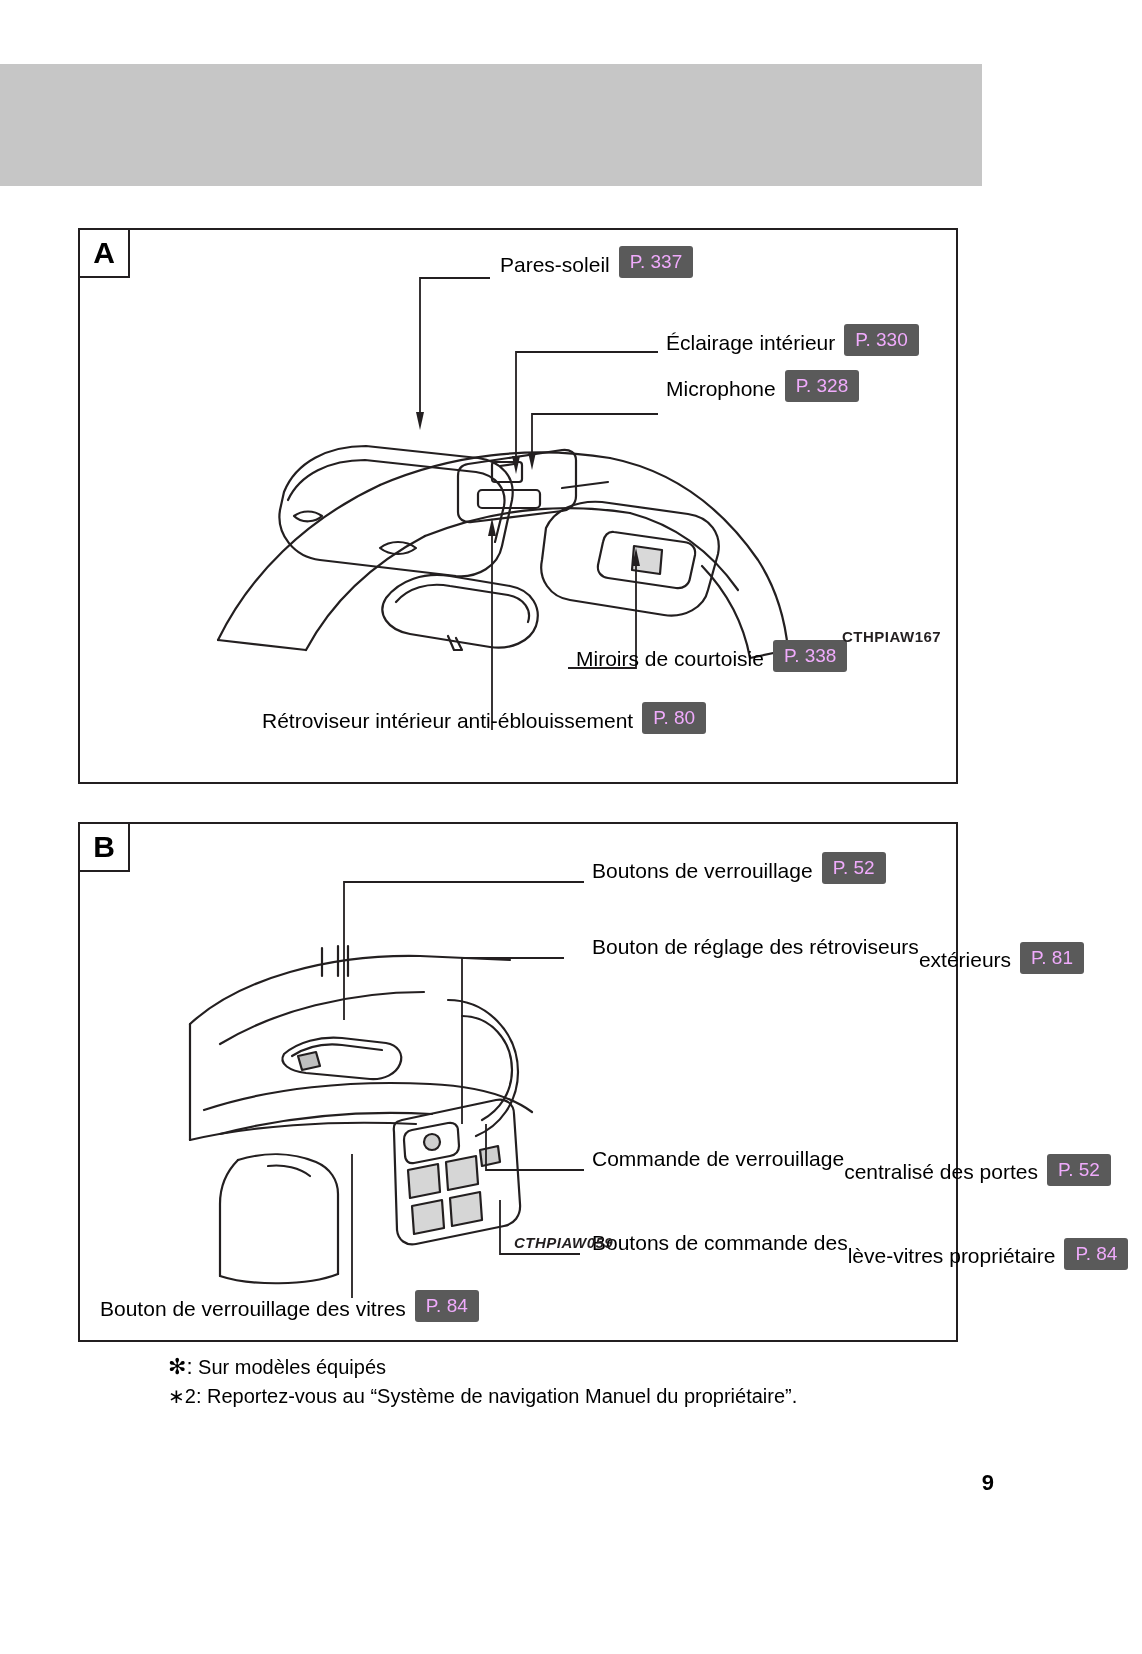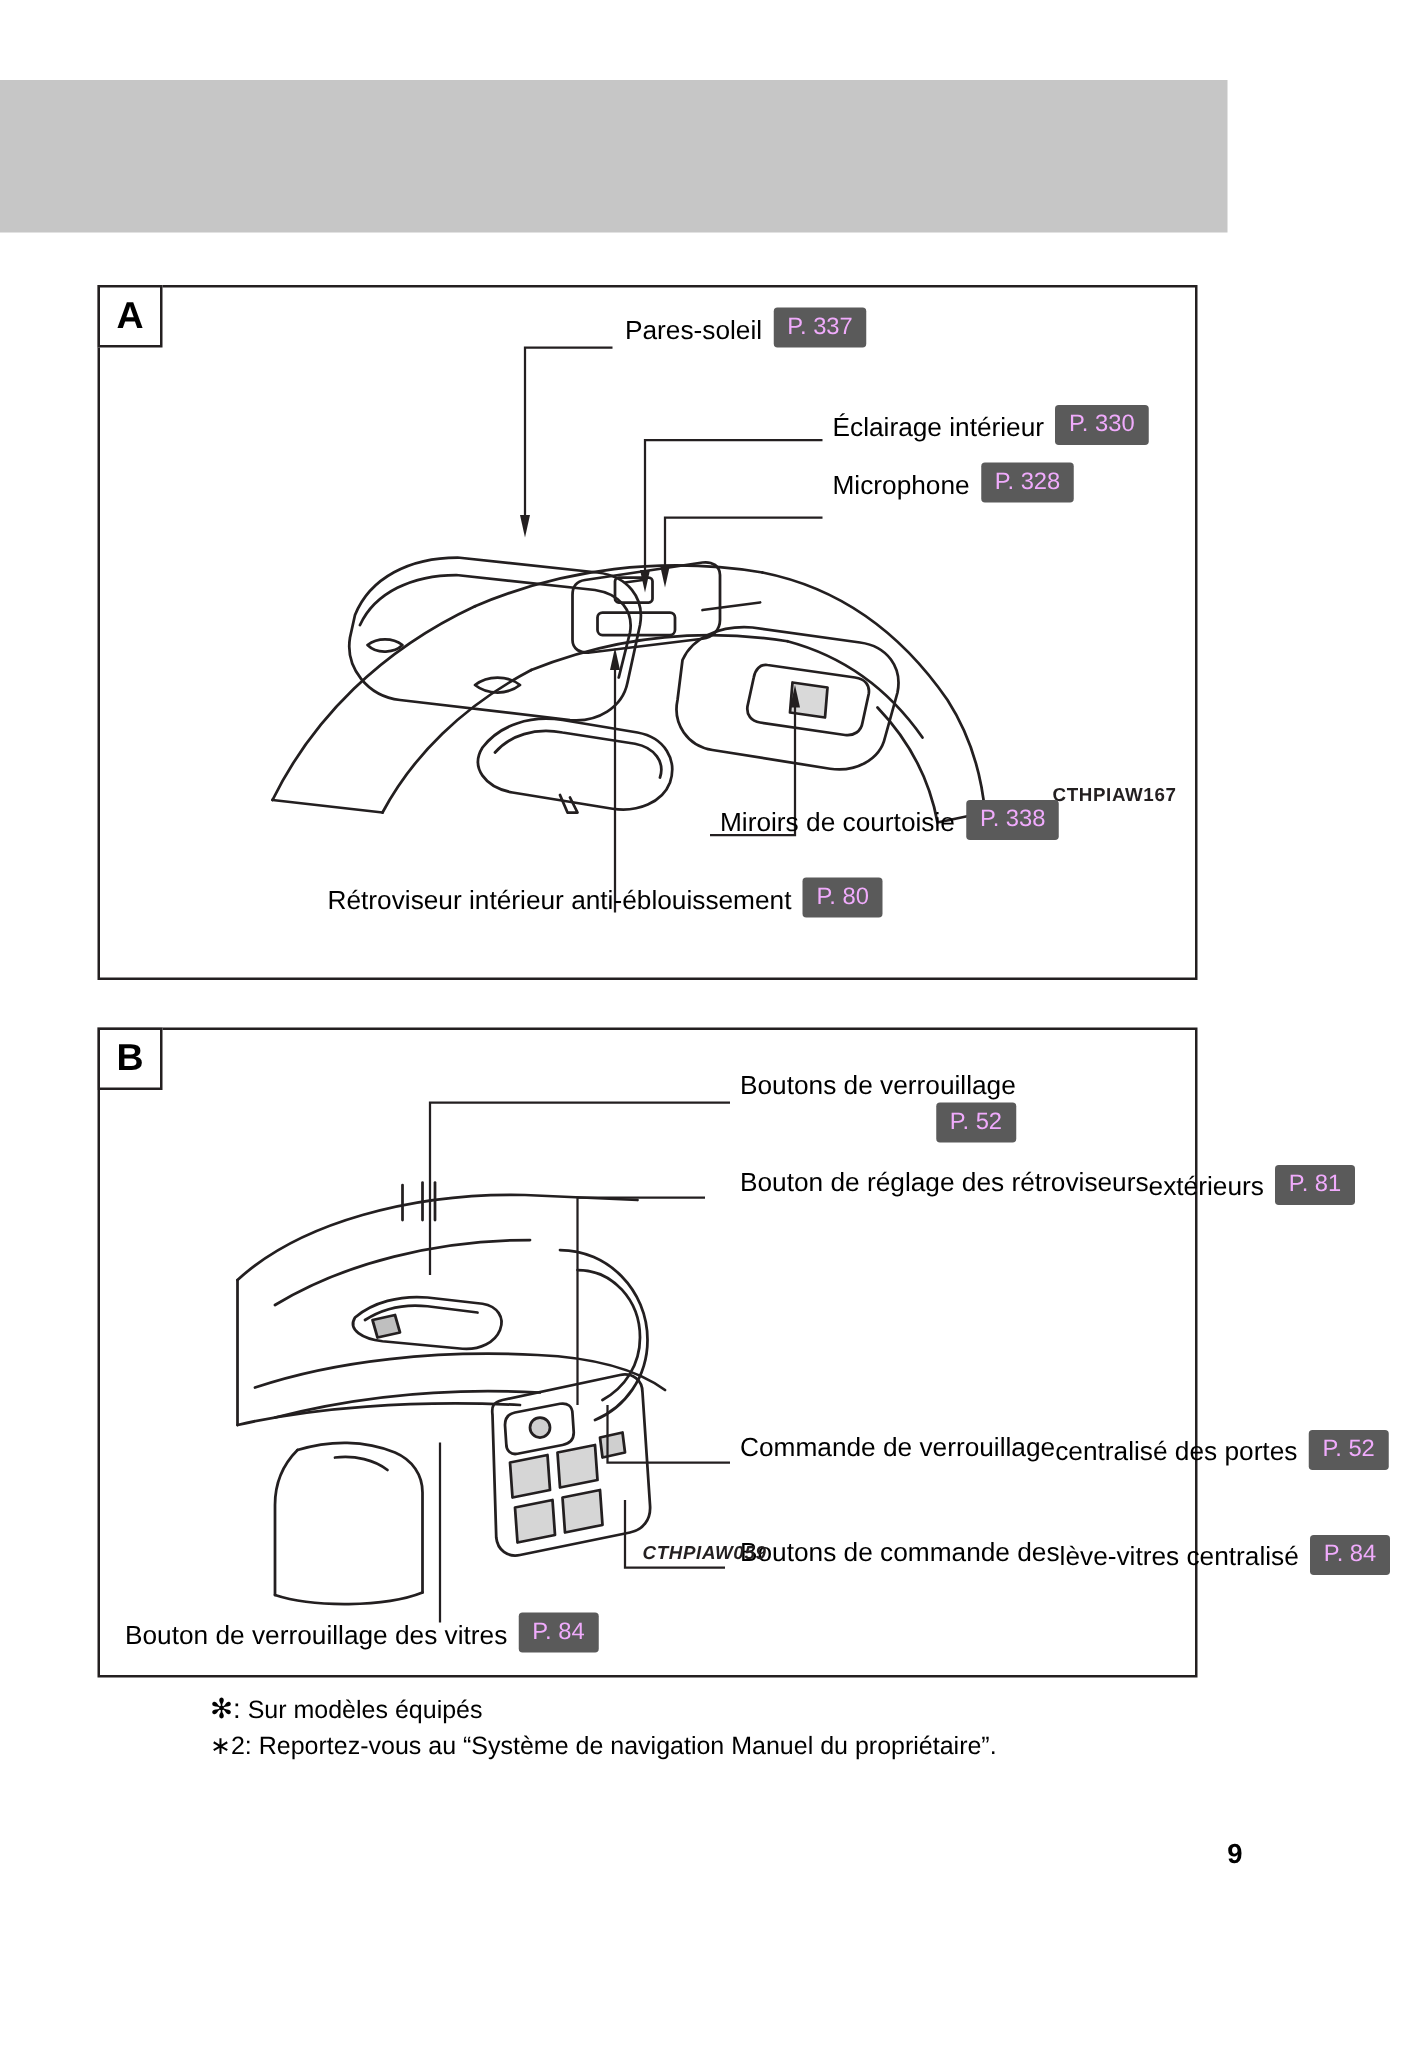--- a/index.html
+++ b/index.html
@@ -72,21 +72,21 @@
     line-height: 19px;
     padding: 6px 11px 7px 11px;
     margin-left: 9px;
     border-radius: 3px;
     white-space: nowrap;
     position: relative;
     top: -2px;
   }
   .two-line { flex-direction: row; align-items: flex-start; }
   .two-line .row { display: flex; align-items: center; }
-  .two-line .row + .row { margin-top: 2px; }
+  .two-line .row + .row { margin-top: 12px; }
 
   
   .imgcode {
     position: absolute;
     font-size: 15px;
     letter-spacing: 0.5px;
     color: #231f20;
     font-weight: bold;
   }
 
@@ -275,21 +275,21 @@
       <path d="M484 134 L382 134 L382 300"></path>
 
       <path d="M504 346 L406 346 L406 300"></path>
 
       <path d="M500 430 L420 430 L420 376"></path>
 
       <path d="M272 474 L272 330"></path>
     </g>
   </svg>
 
-  <div class="callout" style="left:512px; top:30px;flex-direction:column;">
+  <div class="callout" style="left:512px; top:30px;">
     <span class="txt">Boutons de verrouillage</span>
     <span class="pref">P. 52</span>
   </div>
 
   <div class="callout two-line" style="left:512px; top:108px;">
     <div class="row">
       <span class="txt">Bouton de réglage des rétroviseurs</span>
     </div>
     <div class="row">
       <span class="txt">extérieurs</span>
@@ -305,21 +305,21 @@
       <span class="txt">centralisé des portes</span>
       <span class="pref">P. 52</span>
     </div>
   </div>
 
   <div class="callout two-line" style="left:512px; top:404px;">
     <div class="row">
       <span class="txt">Boutons de commande des</span>
     </div>
     <div class="row">
-      <span class="txt">lève-vitres centralisé</span>
+      <span class="txt">lève-vitres propriétaire</span>
       <span class="pref">P. 84</span>
     </div>
   </div>
 
   <div class="callout" style="left:20px; top:468px;">
     <span class="txt">Bouton de verrouillage des vitres</span>
     <span class="pref">P. 84</span>
   </div>
 
   <div class="imgcode" style="left:434px; top:410px;font-style:italic;">CTHPIAW059</div>

